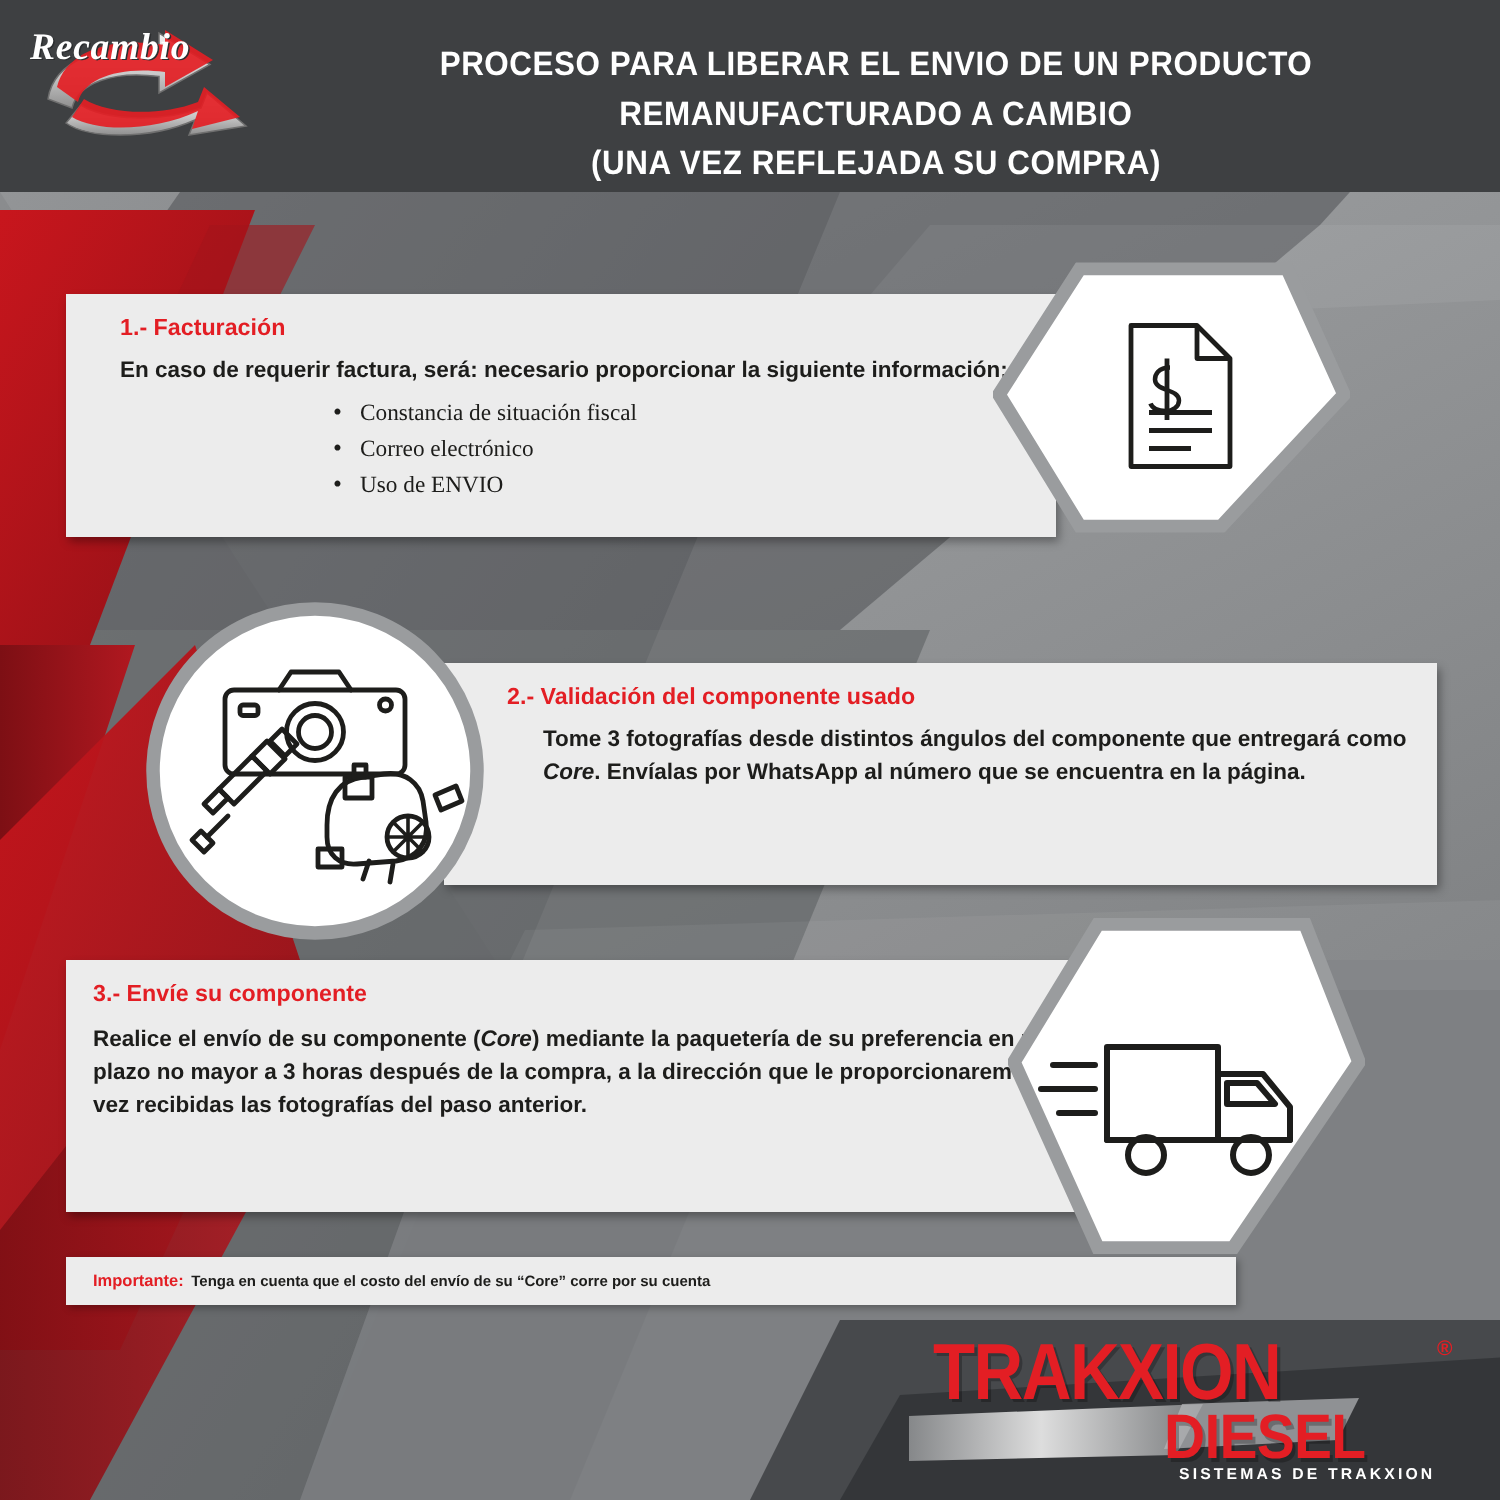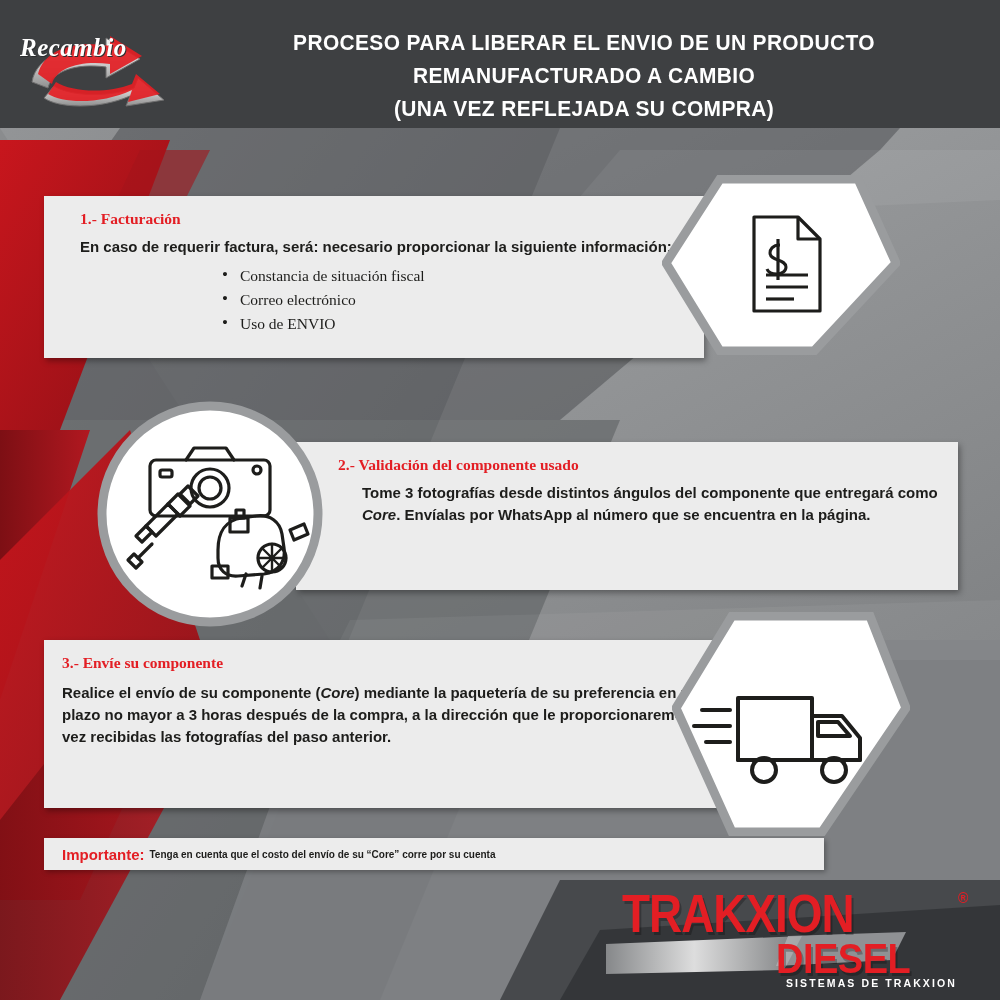--- a/index.html
+++ b/index.html
@@ -14,21 +14,21 @@
   
   #bg { position: absolute; inset: 0; z-index: 0; }
 
   
   #header {
     position: absolute; left: 0; top: 0; width: 1000px; height: 128px;
     z-index: 5;
   }
   #header-bg { position: absolute; inset: 0; background: #3e4042; }
   .recambio-wrap {
-    position: absolute; left: 14px; top: 16px; width: 160px; height: 100px;
+    position: absolute; left: 14px; top: 0; width: 160px; height: 100px;
   }
   .recambio-text {
     position: absolute; left: 6px; top: 18px;
     font-family: "Liberation Serif", serif;
     font-style: italic; font-weight: bold;
     font-size: 25px; color: #ffffff;
     letter-spacing: 0.5px;
     z-index: 3;
     text-shadow: 1px 1px 0 #2c2e30;
   }
@@ -49,21 +49,20 @@
   .card {
     position: absolute;
     background: #ececec;
     z-index: 6;
     box-shadow: 2px 3px 6px rgba(0,0,0,0.35);
   }
   .card-inner { padding: 14px 18px 16px 18px; }
   .step-title {
     color: #e31e24; font-weight: bold; font-size: 15.5px;
     margin-bottom: 8px;
-    font-family: Liberation Serif, serif;
   }
   .step-body { color: #1d1d1b; font-weight: bold; font-size: 15px; line-height: 22px; }
   .step-body em { font-style: italic; }
   ul.bullets { list-style: none; margin: 6px 0 0 0; font-family: Liberation Serif, serif; }
   ul.bullets li {
     position: relative; padding-left: 22px;
     font-weight: normal; font-size: 15.5px; line-height: 24px; color: #1d1d1b;
   }
   ul.bullets li:before {
     content: "\2022"; position: absolute; left: 4px; top: -1px; font-size: 17px;
@@ -84,21 +83,21 @@
   #card3 { left: 44px; top: 640px; width: 700px; height: 168px; }
   #card3 .step-body { padding-top: 2px; }
 
   
   #important {
     position: absolute; left: 44px; top: 838px; width: 780px; height: 32px;
     background: #ececec; z-index: 6;
     display: flex; align-items: center;
     box-shadow: 2px 2px 5px rgba(0,0,0,0.3);
   }
-  #important .imp-label { color: #e31e24; font-weight: bold; font-size: 15px; padding-left: 18px; }
+  #important .imp-label { color: #e31e24; font-weight: bold; font-size: 11px; padding-left: 18px; }
   #important .imp-text { color: #1d1d1b; font-weight: bold; font-size: 10px; padding-left: 5px; }
 
   
   .badge { position: absolute; z-index: 7; }
   #badge1 { left: 662px; top: 175px; width: 238px; height: 180px; }
   #badge2 { left: 94px; top: 398px; width: 232px; height: 232px; }
   #badge3 { left: 672px; top: 612px; width: 238px; height: 224px; }
 
   
   #logo { position: absolute; left: 606px; top: 884px; width: 380px; height: 104px; z-index: 8; }

